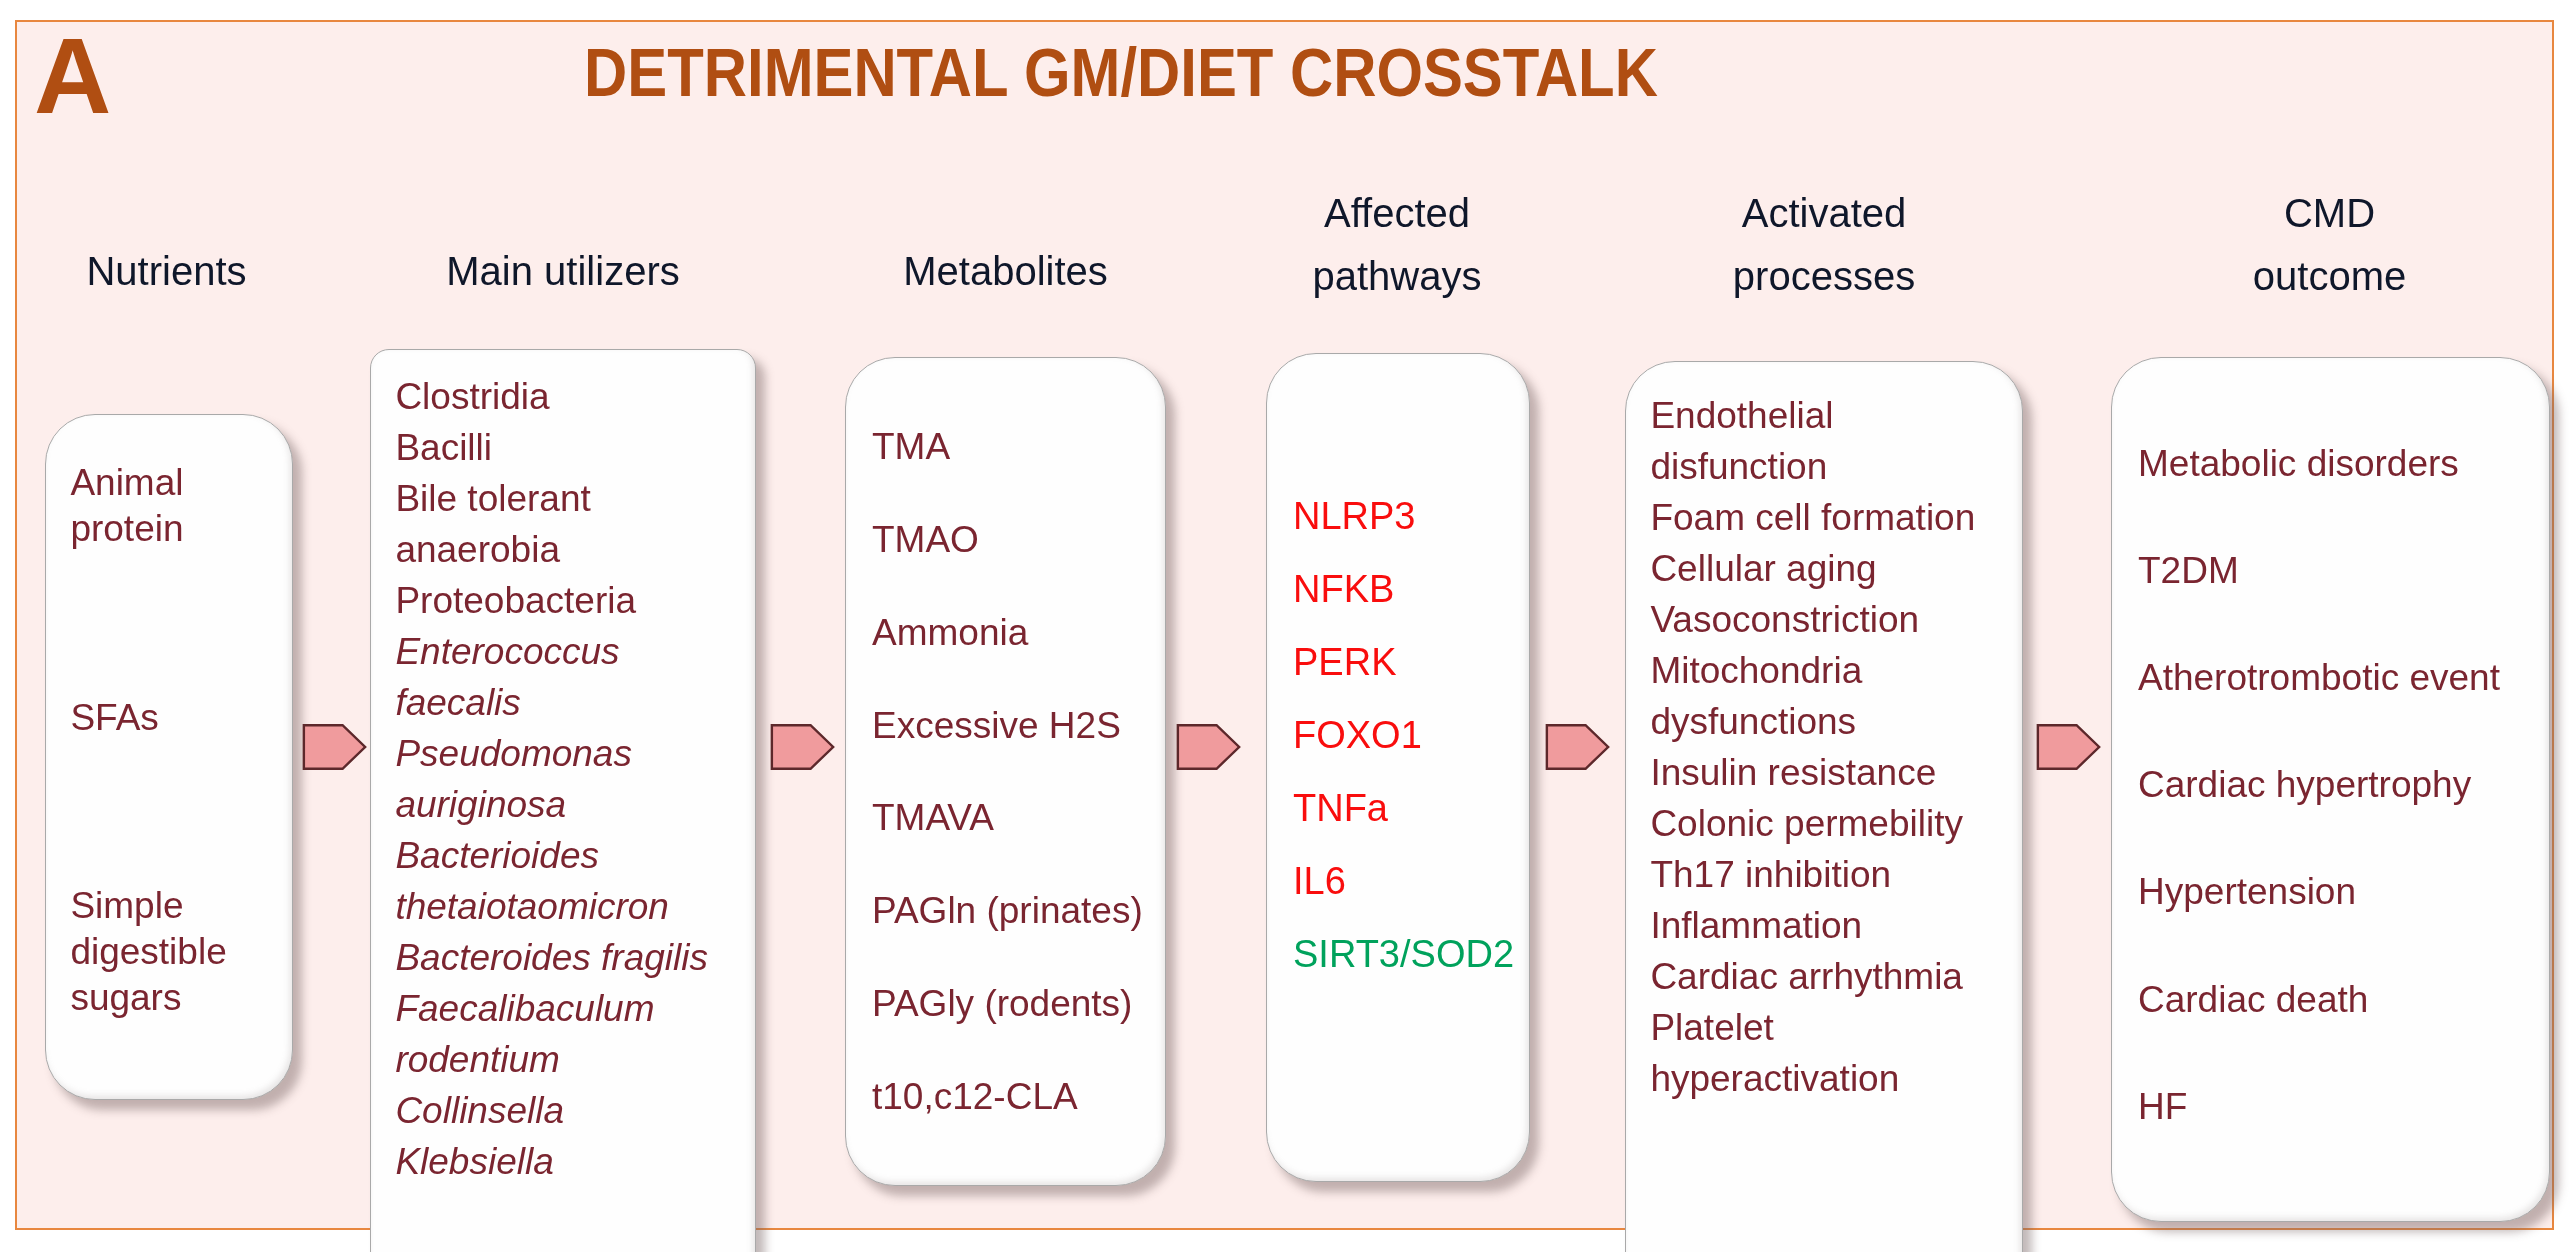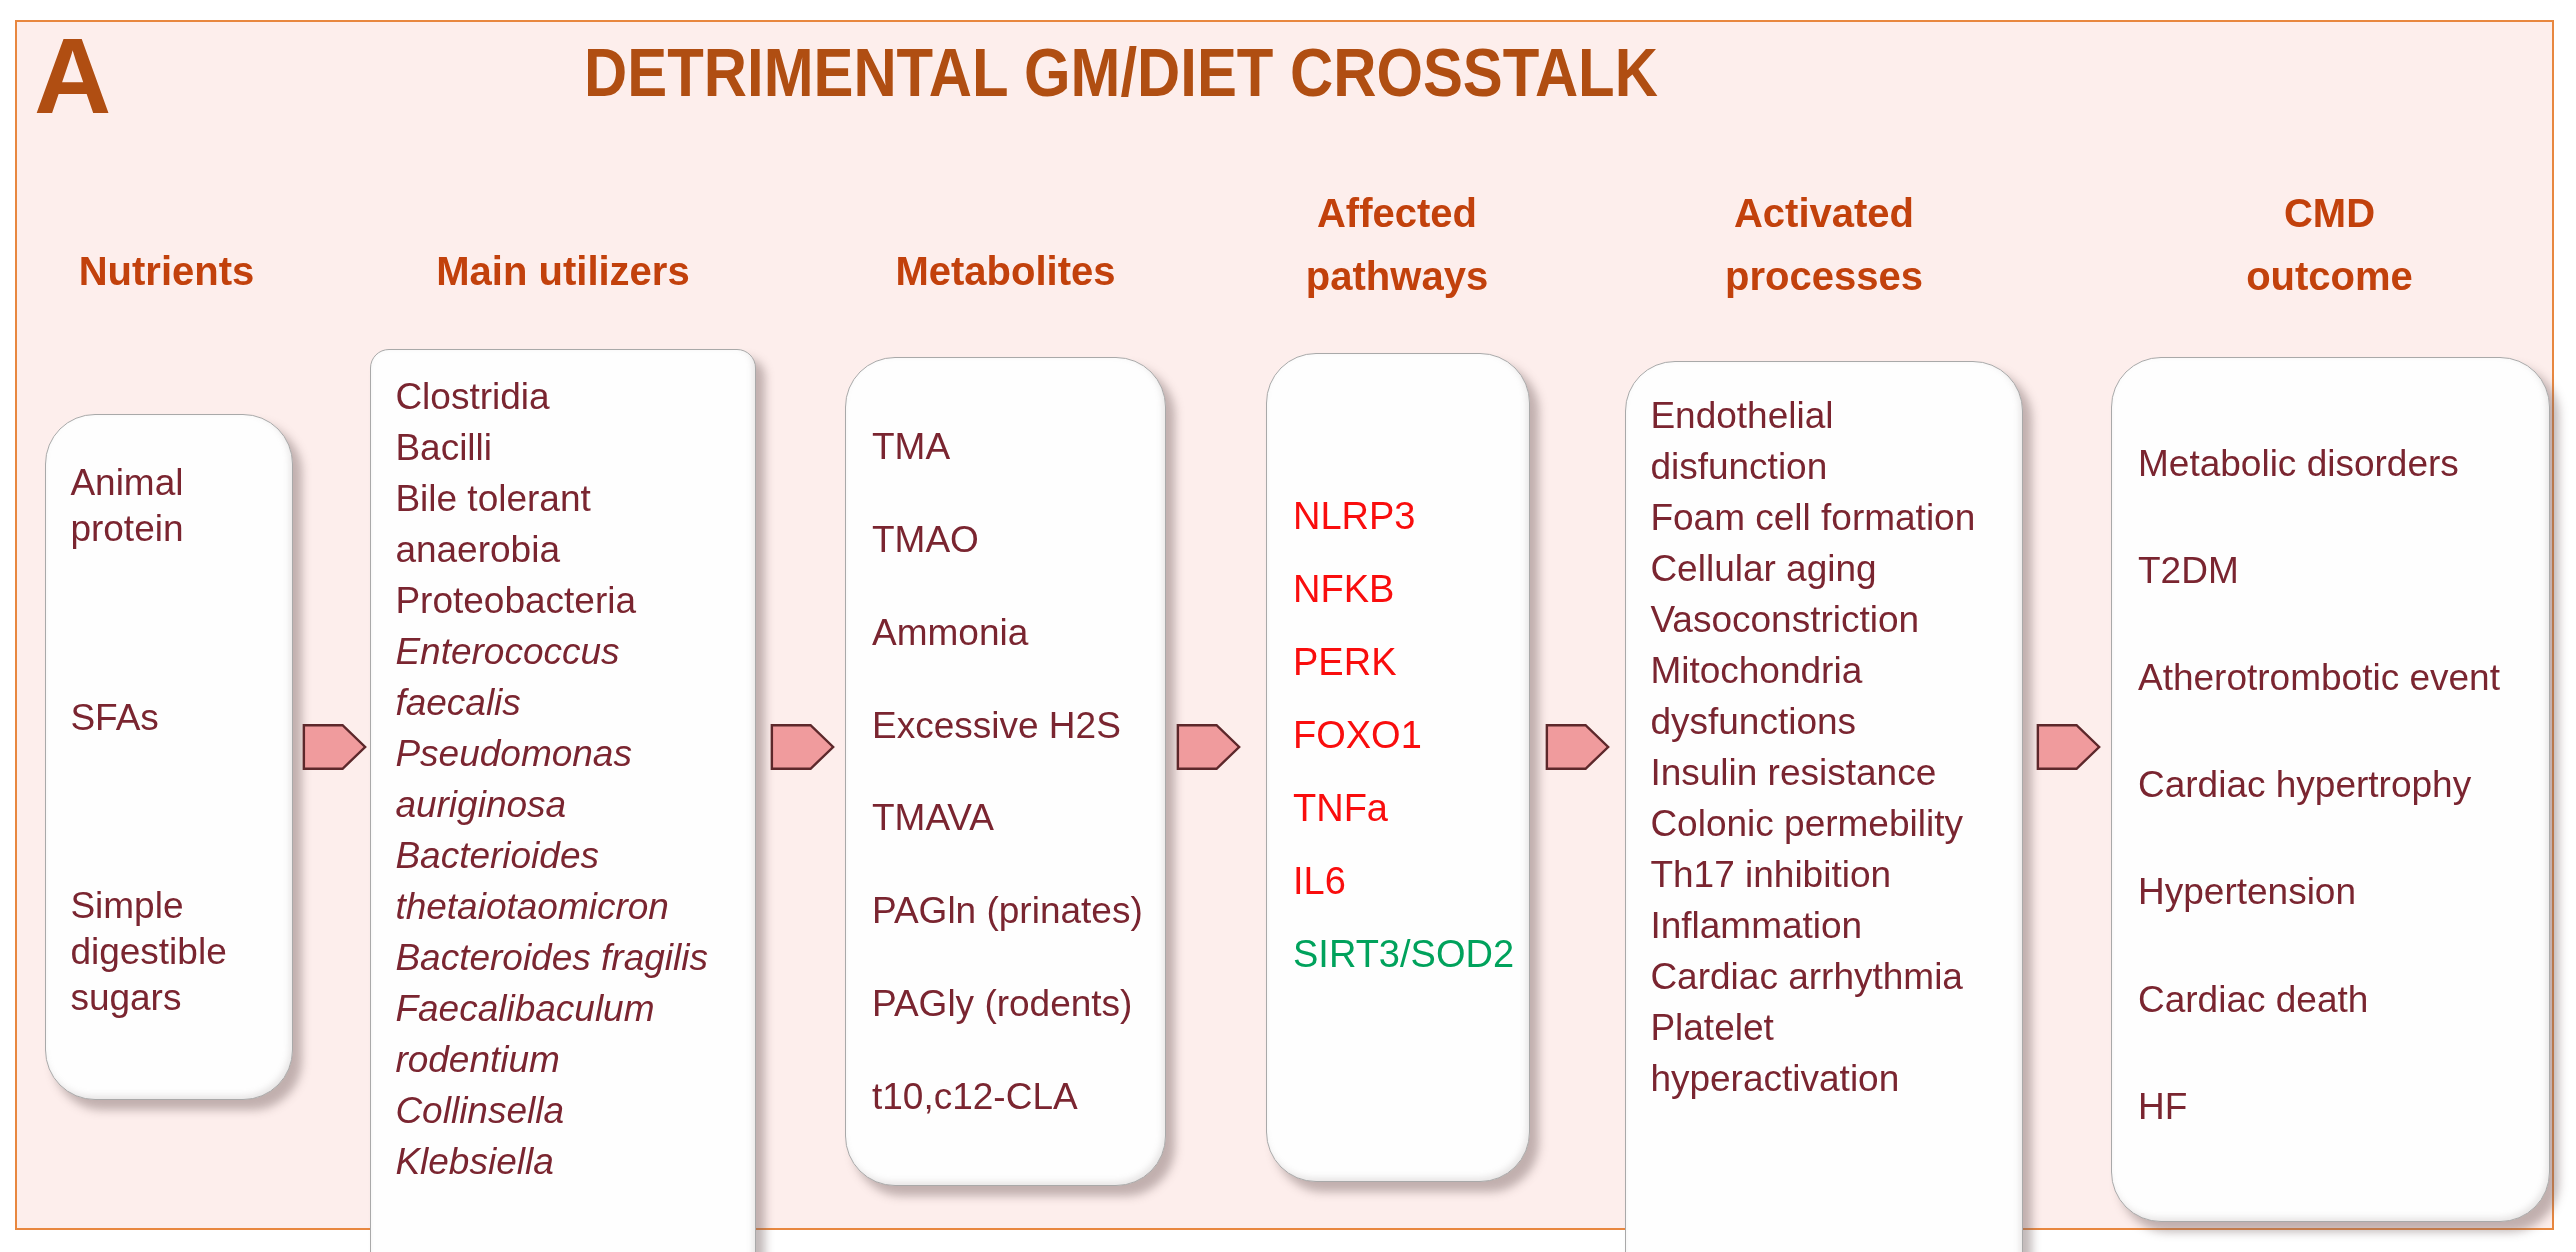--- a/index.html
+++ b/index.html
@@ -8,21 +8,21 @@
   .frame{position:absolute;left:14.6px;top:20.3px;width:2539px;height:1210px;
          background:#fdeeec;border:2.4px solid #e8873f;box-sizing:border-box;}
 
   .panel-label{position:absolute;left:34px;top:23px;font-size:107px;font-weight:bold;
                color:#b04e12;line-height:1;}
 
   .title{position:absolute;left:406px;top:32.5px;width:1430px;text-align:center;
          font-size:68px;font-weight:bold;color:#b04e12;letter-spacing:0px;
          transform:scaleX(0.88);transform-origin:50% 50%;white-space:nowrap;}
 
-  .col-head{position:absolute;font-size:40px;font-weight:bold;color:#c2410c;
+  .col-head{position:absolute;font-size:40px;font-weight:normal;color:#0f172a;
             text-align:center;line-height:63px;}
   .h-nutrients{left:32.5px;top:240px;width:268px;}
   .h-main{left:370px;top:240px;width:386px;}
   .h-metab{left:845px;top:240px;width:321px;text-align:center;}
   .h-affected{left:1275px;top:182px;width:244px;}
   .h-activated{left:1686px;top:182px;width:276px;}
   .h-cmd{left:2224px;top:182px;width:211px;}
 
   .box{position:absolute;background:#fefefe;border:1.6px solid #a9a9a9;border-radius:50px;
        box-sizing:border-box;color:#7a2530;

